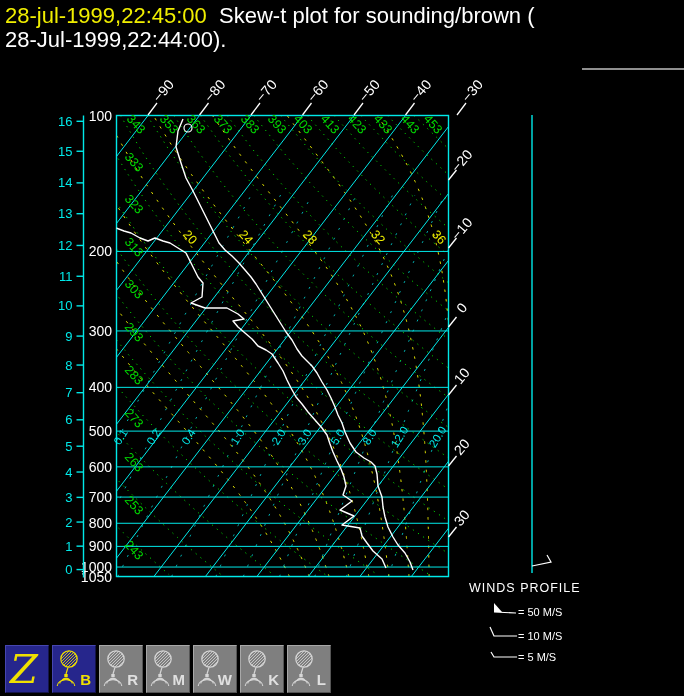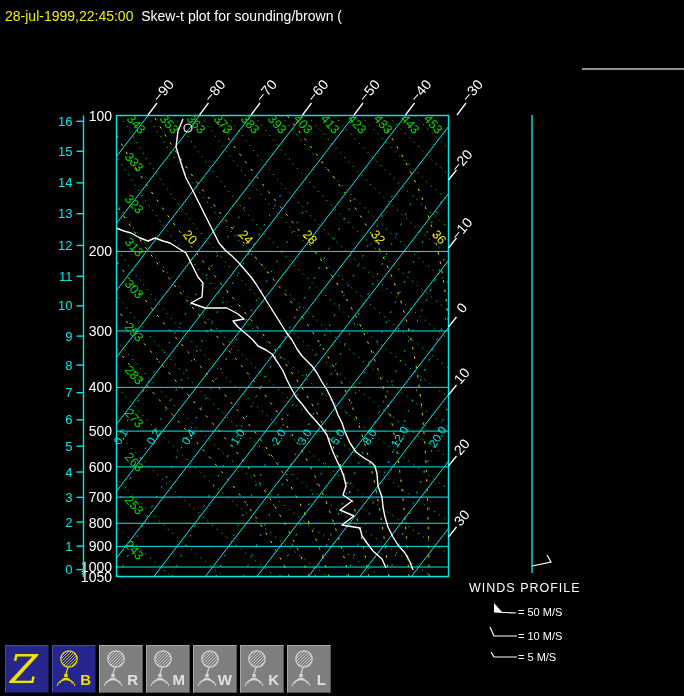--- a/index.html
+++ b/index.html
@@ -1,18 +1,18 @@
 <!DOCTYPE html>
 <html><head>
 <meta charset="utf-8">
 <style>
   html,body{margin:0;padding:0;background:#000;width:684px;height:696px;overflow:hidden;
     font-family:"Liberation Sans",sans-serif;}
   #stage{position:absolute;left:0;top:0;width:684px;height:696px;background:#000;}
-  .title{position:absolute;left:5px;top:4px;font-size:14px;line-height:24px;color:#fff;
+  .title{position:absolute;left:5px;top:4px;font-size:22px;line-height:24px;color:#fff;
     white-space:pre;letter-spacing:0px;}
   .title .ts{color:#f0ee00;}
   .topline{position:absolute;left:582px;top:68px;width:102px;height:2px;background:#8f8f8f;}
   svg{position:absolute;left:0;top:0;}
   text{font-family:"Liberation Sans",sans-serif;}
   .wtitle{fill:#fff;font-size:12.5px;letter-spacing:1px;}
   .wleg{fill:#fff;font-size:11px;}
   .toolbar{position:absolute;left:5px;top:645px;display:flex;gap:3px;}
   .tb-btn{position:relative;width:44px;height:48px;background:#7f7f7f;cursor:pointer;
     border-top:1px solid #a8a8a8;border-left:1px solid #a8a8a8;
@@ -22,21 +22,21 @@
   .zglyph{position:absolute;left:4px;top:0px;font-family:"DejaVu Serif",serif;
     font-style:italic;font-size:40px;line-height:46px;color:#f0e000;}
   .ltr{position:absolute;right:4px;bottom:4px;font-size:15px;font-weight:bold;color:#e0e0e0;}
   .tb-btn.active .ltr{color:#f0e000;}
   .balloon{position:absolute;left:3px;top:3px;}
 </style>
 </head>
 <body>
 <div id="stage">
 
-<div class="title"><span class="ts">28-jul-1999,22:45:00</span><span>  Skew-t plot for sounding/brown (</span><br></div>
+<div class="title"><span class="ts">28-jul-1999,22:45:00</span><span>  Skew-t plot for sounding/brown (</span><br><span>28-Jul-1999,22:44:00).</span></div>
 
 <div class="topline"></div>
 
 <svg id="chart" width="684" height="696" viewBox="0 0 684 696">
   <defs>
     <clipPath id="plotclip">
           <rect x="116.5" y="115.5" width="332" height="461"></rect>
         </clipPath>
   </defs>
   <g id="gen">

